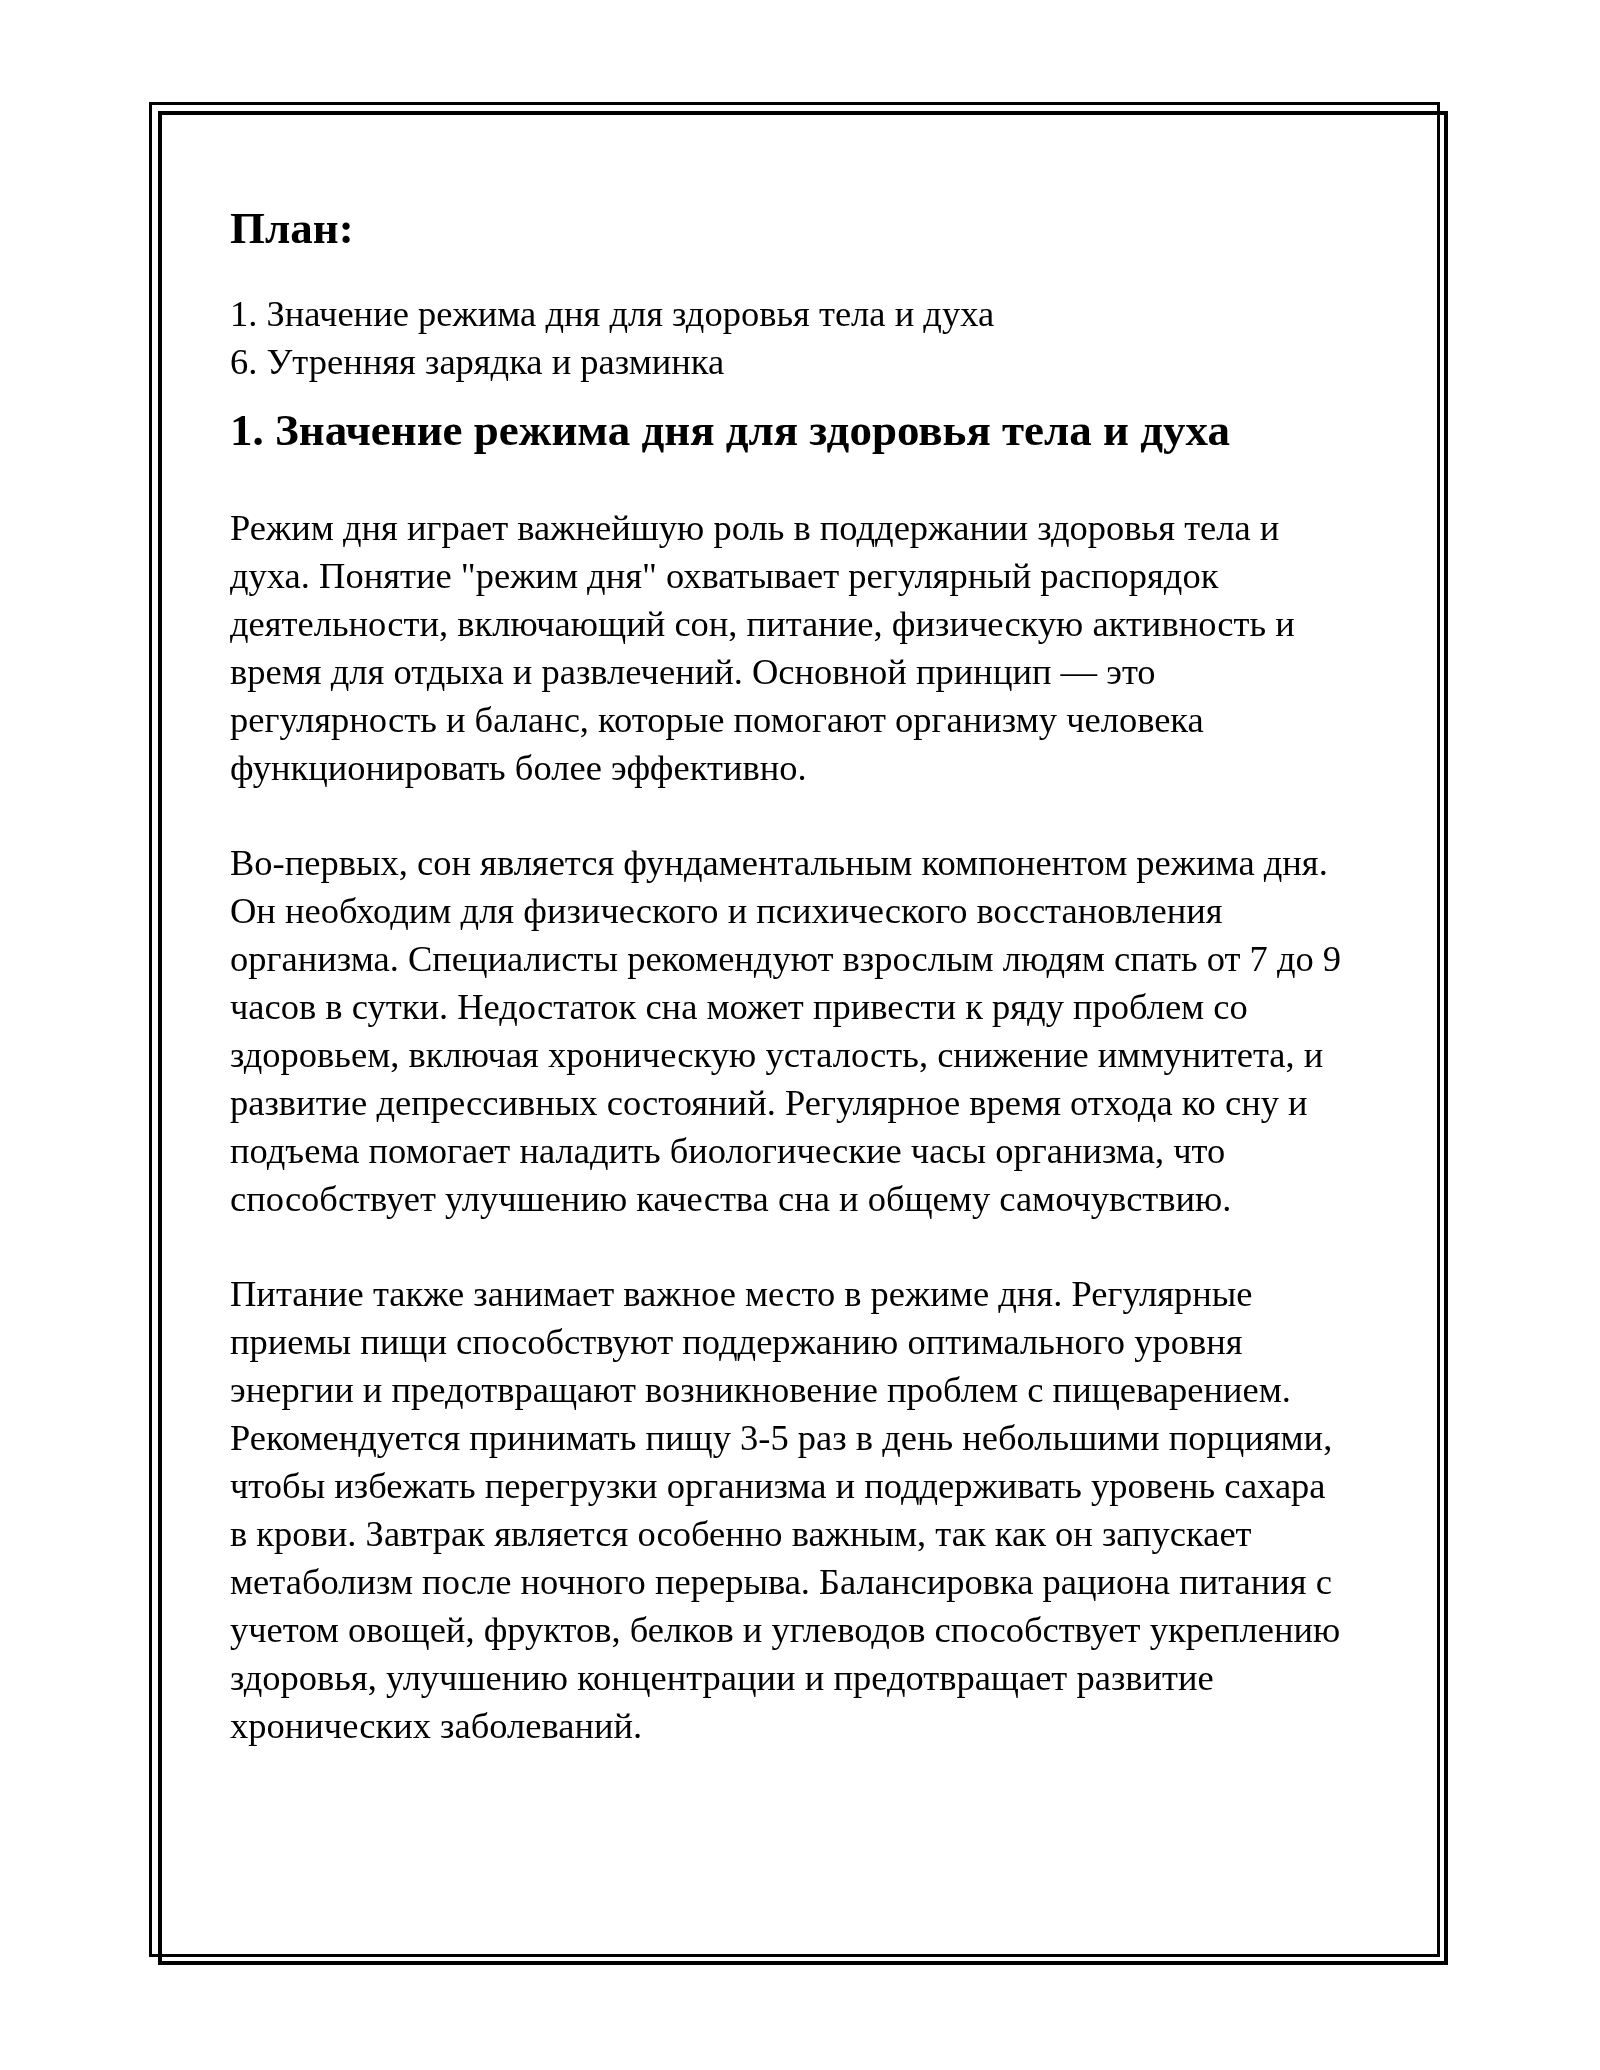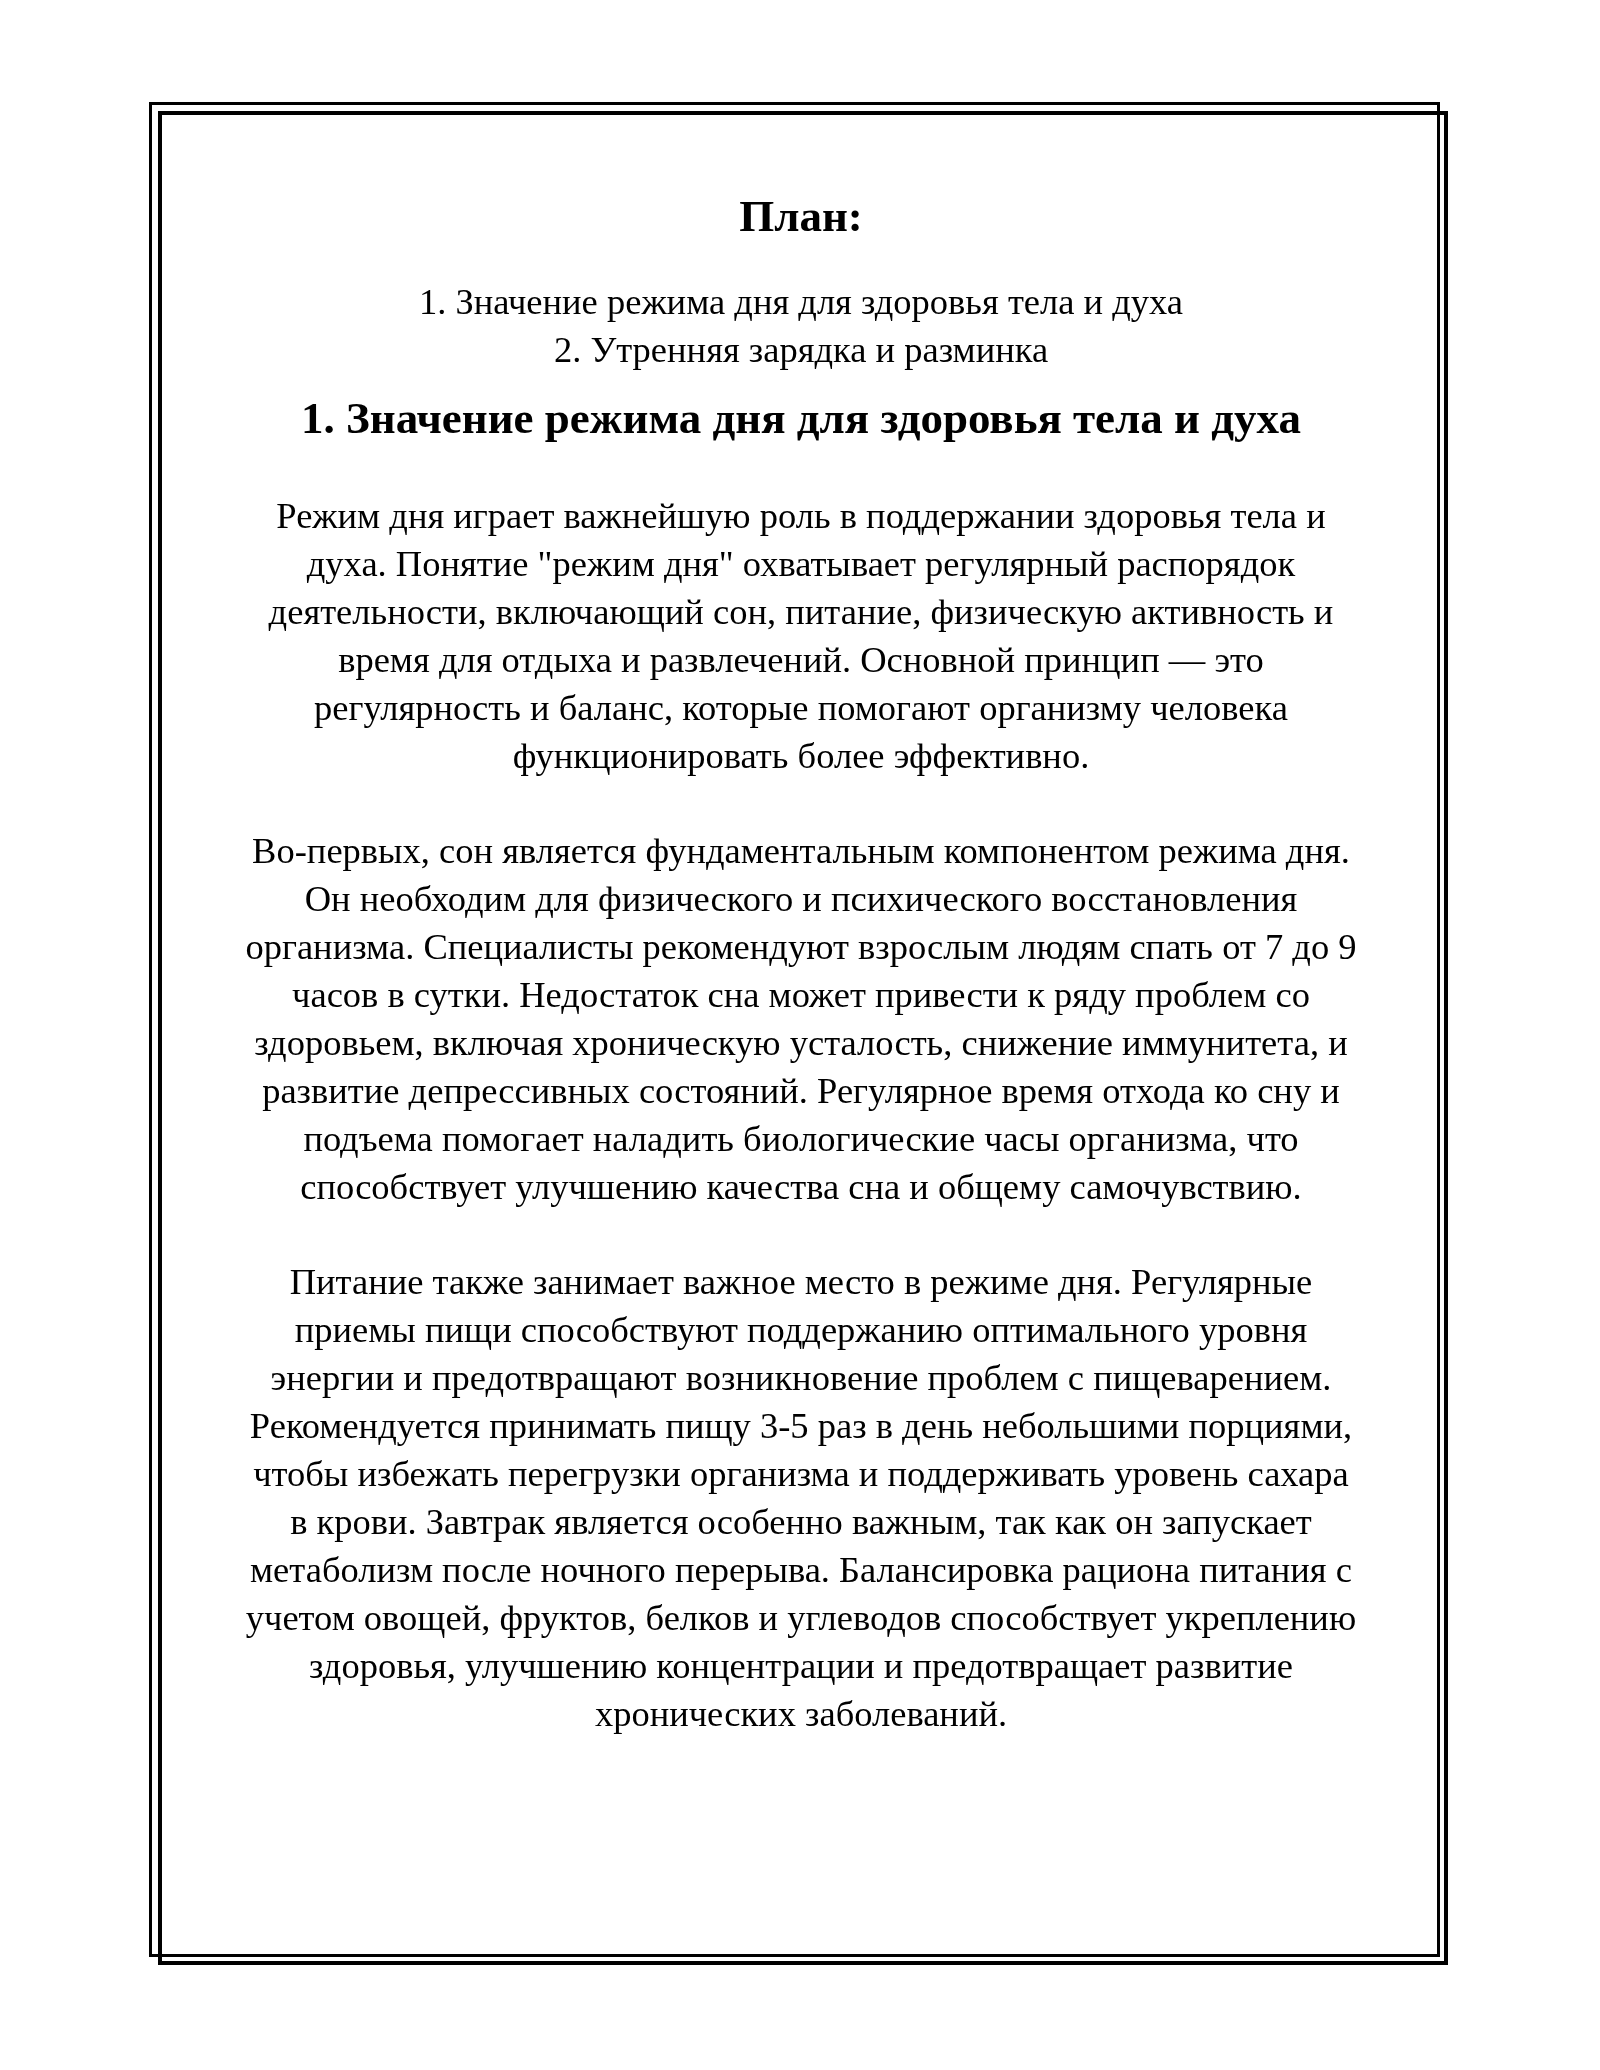--- a/index.html
+++ b/index.html
@@ -32,23 +32,22 @@
     top: 111px;
     width: 1290px;
     height: 1854px;
     border: 4px solid #000000;
     box-sizing: border-box;
     background: transparent;
   }
   .content {
     position: absolute;
     left: 230px;
-    top: 188px;
+    top: 200px;
     width: 1142px;
-    text-align: center;
   }
   .heading {
     font-size: 45px;
     line-height: 56px;
     font-weight: bold;
     margin: 0;
     white-space: pre-line;
   }
   .section-heading {
     margin-top: 16px;
@@ -75,21 +74,21 @@
 <body>
 
 <div class="frame-outer"></div>
 <div class="frame-inner"></div>
 
 <div class="content">
   <h2 class="heading plan-heading">План:</h2>
 
   <div class="plan-list">
     <div class="plan-item">1. Значение режима дня для здоровья тела и духа</div>
-    <div class="plan-item">2. Утренняя зарядка и разминка</div>
+    <div class="plan-item">6. Утренняя зарядка и разминка</div>
   </div>
 
   <h2 class="heading section-heading">1. Значение режима дня для здоровья тела и духа</h2>
 
   <p class="para first-after-heading">Режим дня играет важнейшую роль в поддержании здоровья тела и
 духа. Понятие "режим дня" охватывает регулярный распорядок
 деятельности, включающий сон, питание, физическую активность и
 время для отдыха и развлечений. Основной принцип — это
 регулярность и баланс, которые помогают организму человека
 функционировать более эффективно.</p>

